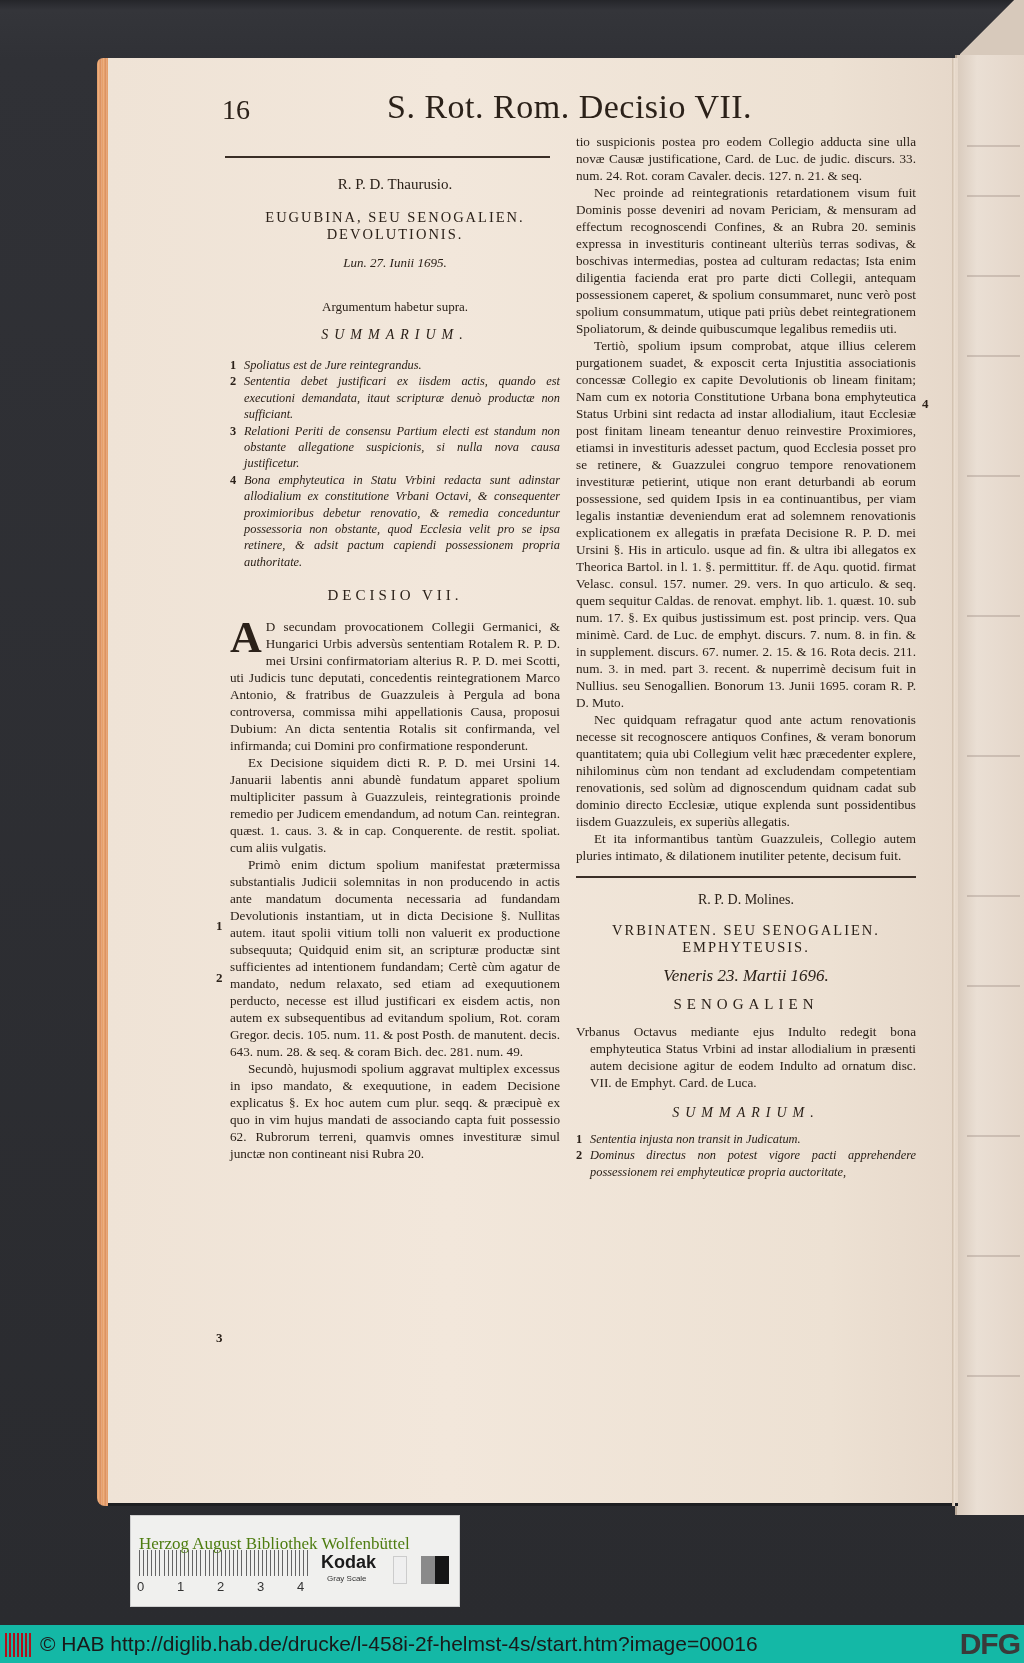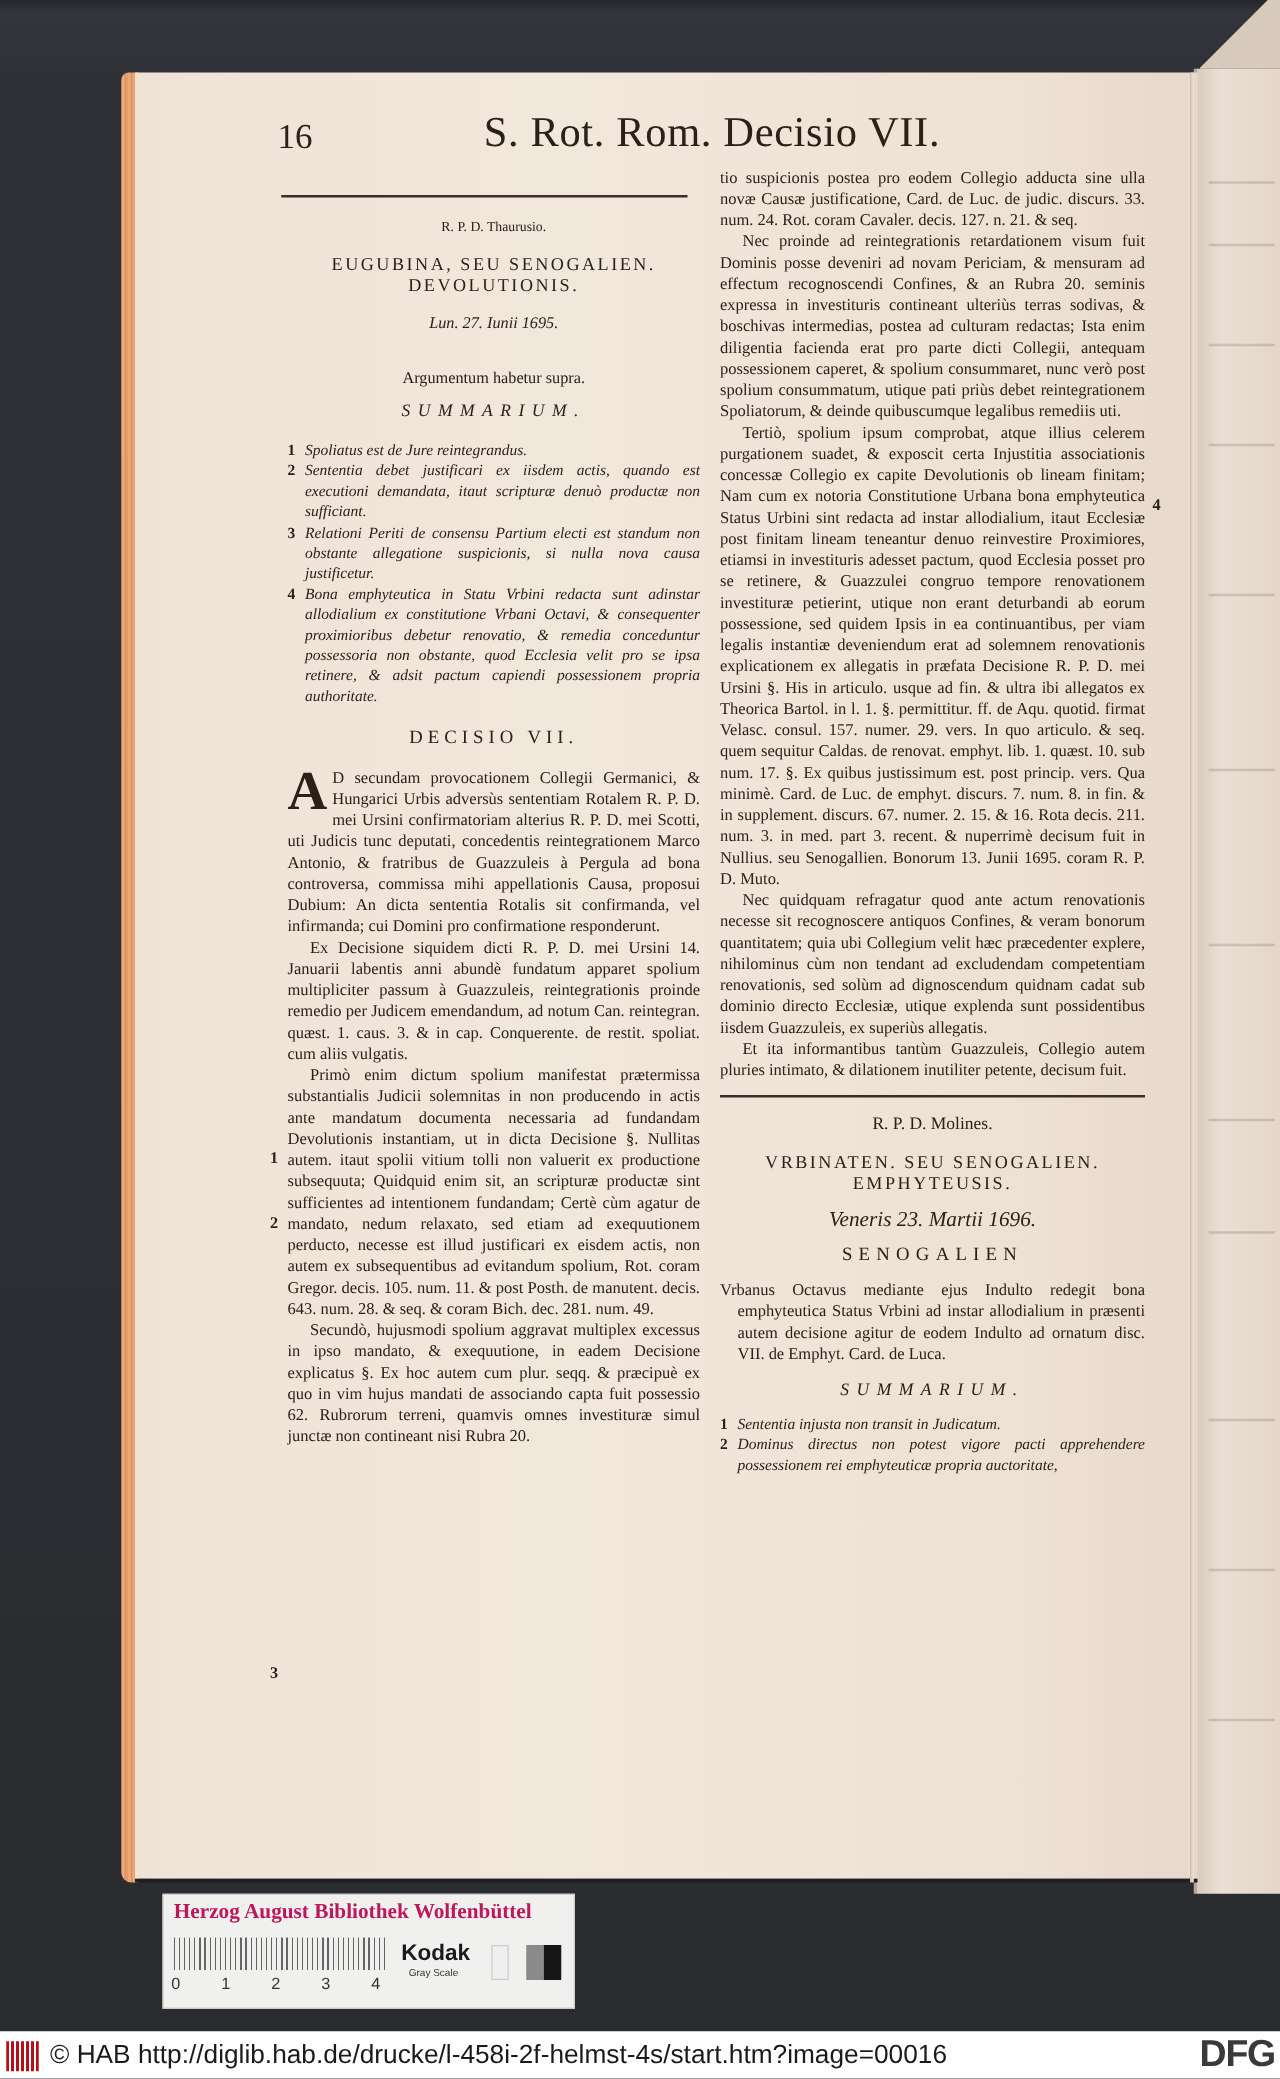--- a/index.html
+++ b/index.html
@@ -60,32 +60,32 @@
   .summ-item .num { display: inline-block; width: 14px; text-indent: 0; font-style: normal; font-weight: bold; }
   .drop-cap { float: left; font-size: 44px; line-height: 36px; font-weight: bold; margin: 2px 4px 0 0; }
 
   .margin-num { position: absolute; font-size: 13px; font-weight: bold; }
 
   
   .hab-card {
     position: absolute; left: 130px; top: 1515px; width: 330px; height: 92px;
     background: #f0f0ee; border: 1px solid #cfcfcf;
   }
-  .hab-title { position: absolute; left: 8px; top: 3px; font-size: 17px; font-weight: bold; color: #be185d; white-space: nowrap; }
+  .hab-title { position: absolute; left: 8px; top: 18px; font-size: 17px; font-weight: normal; color: #4d7c0f; white-space: nowrap; }
   .ruler { position: absolute; left: 8px; top: 34px; width: 170px; height: 26px;
     background: repeating-linear-gradient(90deg, #555 0 1px, transparent 1px 4.1px); opacity: 0.9; }
   .ruler-labels { position: absolute; left: 0; top: 63px; width: 190px; font-family: "Liberation Sans", sans-serif; font-size: 13px; color: #333; }
   .ruler-labels span { position: absolute; }
   .kodak { position: absolute; left: 190px; top: 36px; font-family: "Liberation Sans", sans-serif; font-weight: bold; font-size: 18px; color: #1a1a1a; }
   .kodak-sub { position: absolute; left: 196px; top: 58px; font-family: "Liberation Sans", sans-serif; font-size: 8px; color: #333; }
   .gray-patch { position: absolute; top: 40px; width: 14px; height: 28px; }
 
   .footer {
     position: absolute; left: 0; top: 1625px; width: 1024px; height: 38px;
-    background: #ffffff;
+    background: #14b8a6;
     font-family: "Liberation Sans", sans-serif;
   }
   .footer-logo { position: absolute; left: 5px; top: 8px; width: 26px; height: 24px;
     background: repeating-linear-gradient(90deg, #b3101a 0 2px, transparent 2px 4px); }
   .footer-text { position: absolute; left: 40px; top: 7px; font-size: 21px; color: #1a1a1a; white-space: nowrap; }
   .dfg { position: absolute; right: 4px; top: 2px; font-size: 30px; font-weight: bold; color: #3a3a3a; letter-spacing: -1px; }
 </style>
 </head>
 <body>
 
@@ -110,21 +110,21 @@
 <div class="gutter-line"></div>
 
 <div class="running-head">
   <span class="page-number">16</span>
   <span class="head-title">S. Rot. Rom. Decisio VII.</span>
 </div>
 <div class="rule" style="left:225px; top:156px; width:325px;"></div>
 <div class="rule" style="left:576px; top:130px; width:340px; height:0;"></div>
 
 <div class="col-left">
-  <div class="center" style="font-size:11px; margin-top:16px;">R. P. D. Thaurusio.</div>
+  <div class="center" style="font-size:15px; margin-top:16px;">R. P. D. Thaurusio.</div>
   <div class="center caps" style="margin-top:16px;">EUGUBINA, SEU SENOGALIEN.</div>
   <div class="center caps">DEVOLUTIONIS.</div>
   <div class="center italic" style="font-size:13px; margin-top:12px;">Lun. 27. Iunii 1695.</div>
   <div class="center" style="font-size:13px; margin-top:28px;">Argumentum habetur supra.</div>
   <div class="center spaced" style="margin-top:12px; margin-bottom:14px;">SUMMARIUM.</div>
 
   <div class="summ-item"><span class="num">1</span><span>Spoliatus est de Jure reintegrandus.</span></div>
   <div class="summ-item"><span class="num">2</span><span>Sententia debet justificari ex iisdem actis, quando est executioni demandata, itaut scripturæ denuò productæ non sufficiant.</span></div>
   <div class="summ-item"><span class="num">3</span><span>Relationi Periti de consensu Partium electi est standum non obstante allegatione suspicionis, si nulla nova causa justificetur.</span></div>
   <div class="summ-item"><span class="num">4</span><span>Bona emphyteutica in Statu Vrbini redacta sunt adinstar allodialium ex constitutione Vrbani Octavi, &amp; consequenter proximioribus debetur renovatio, &amp; remedia conceduntur possessoria non obstante, quod Ecclesia velit pro se ipsa retinere, &amp; adsit pactum capiendi possessionem propria authoritate.</span></div>

